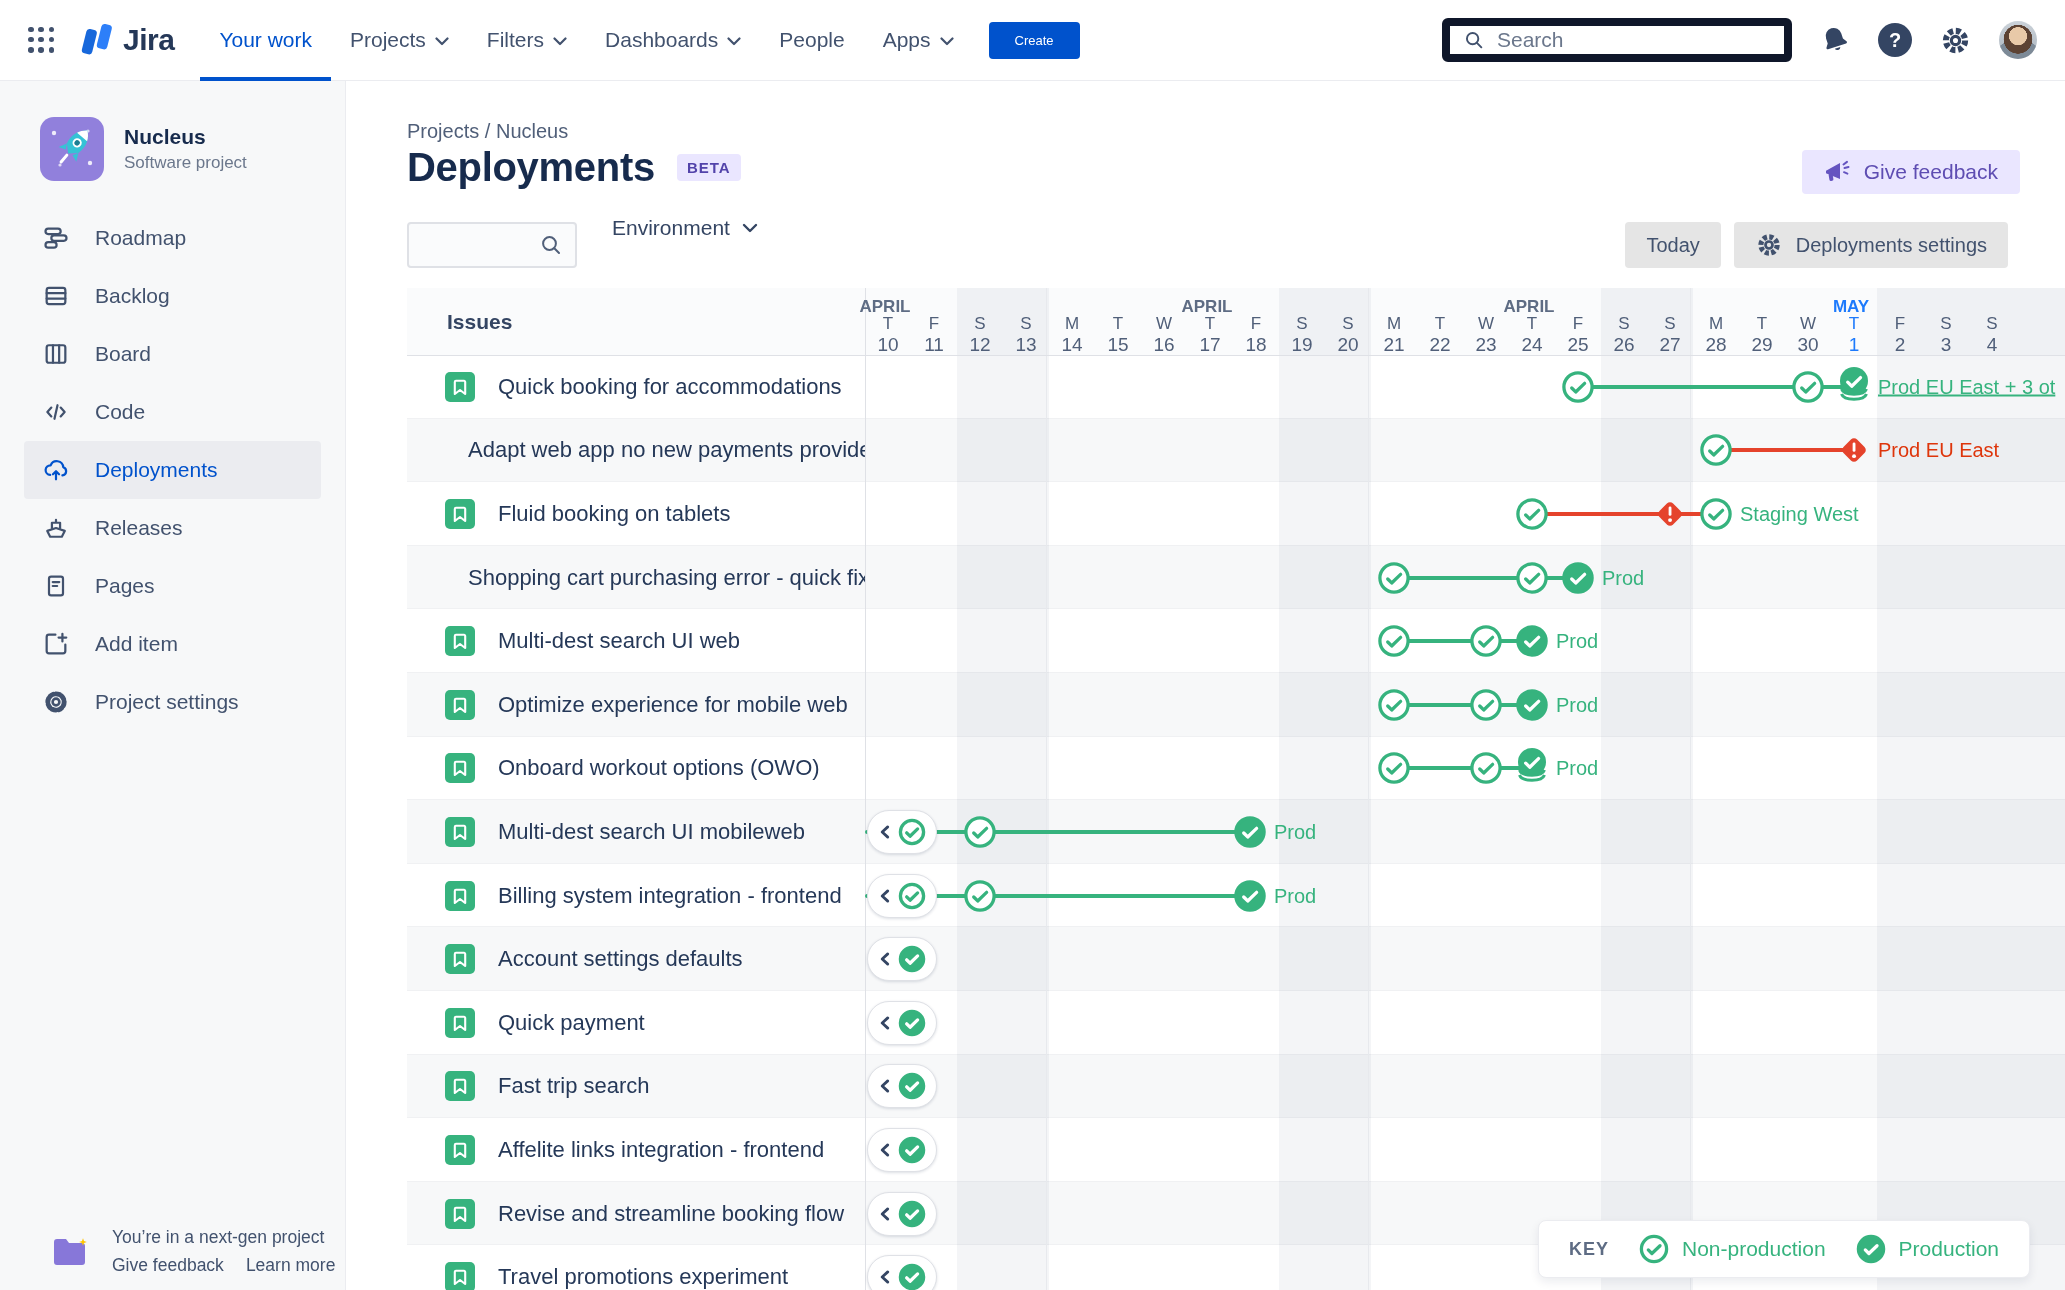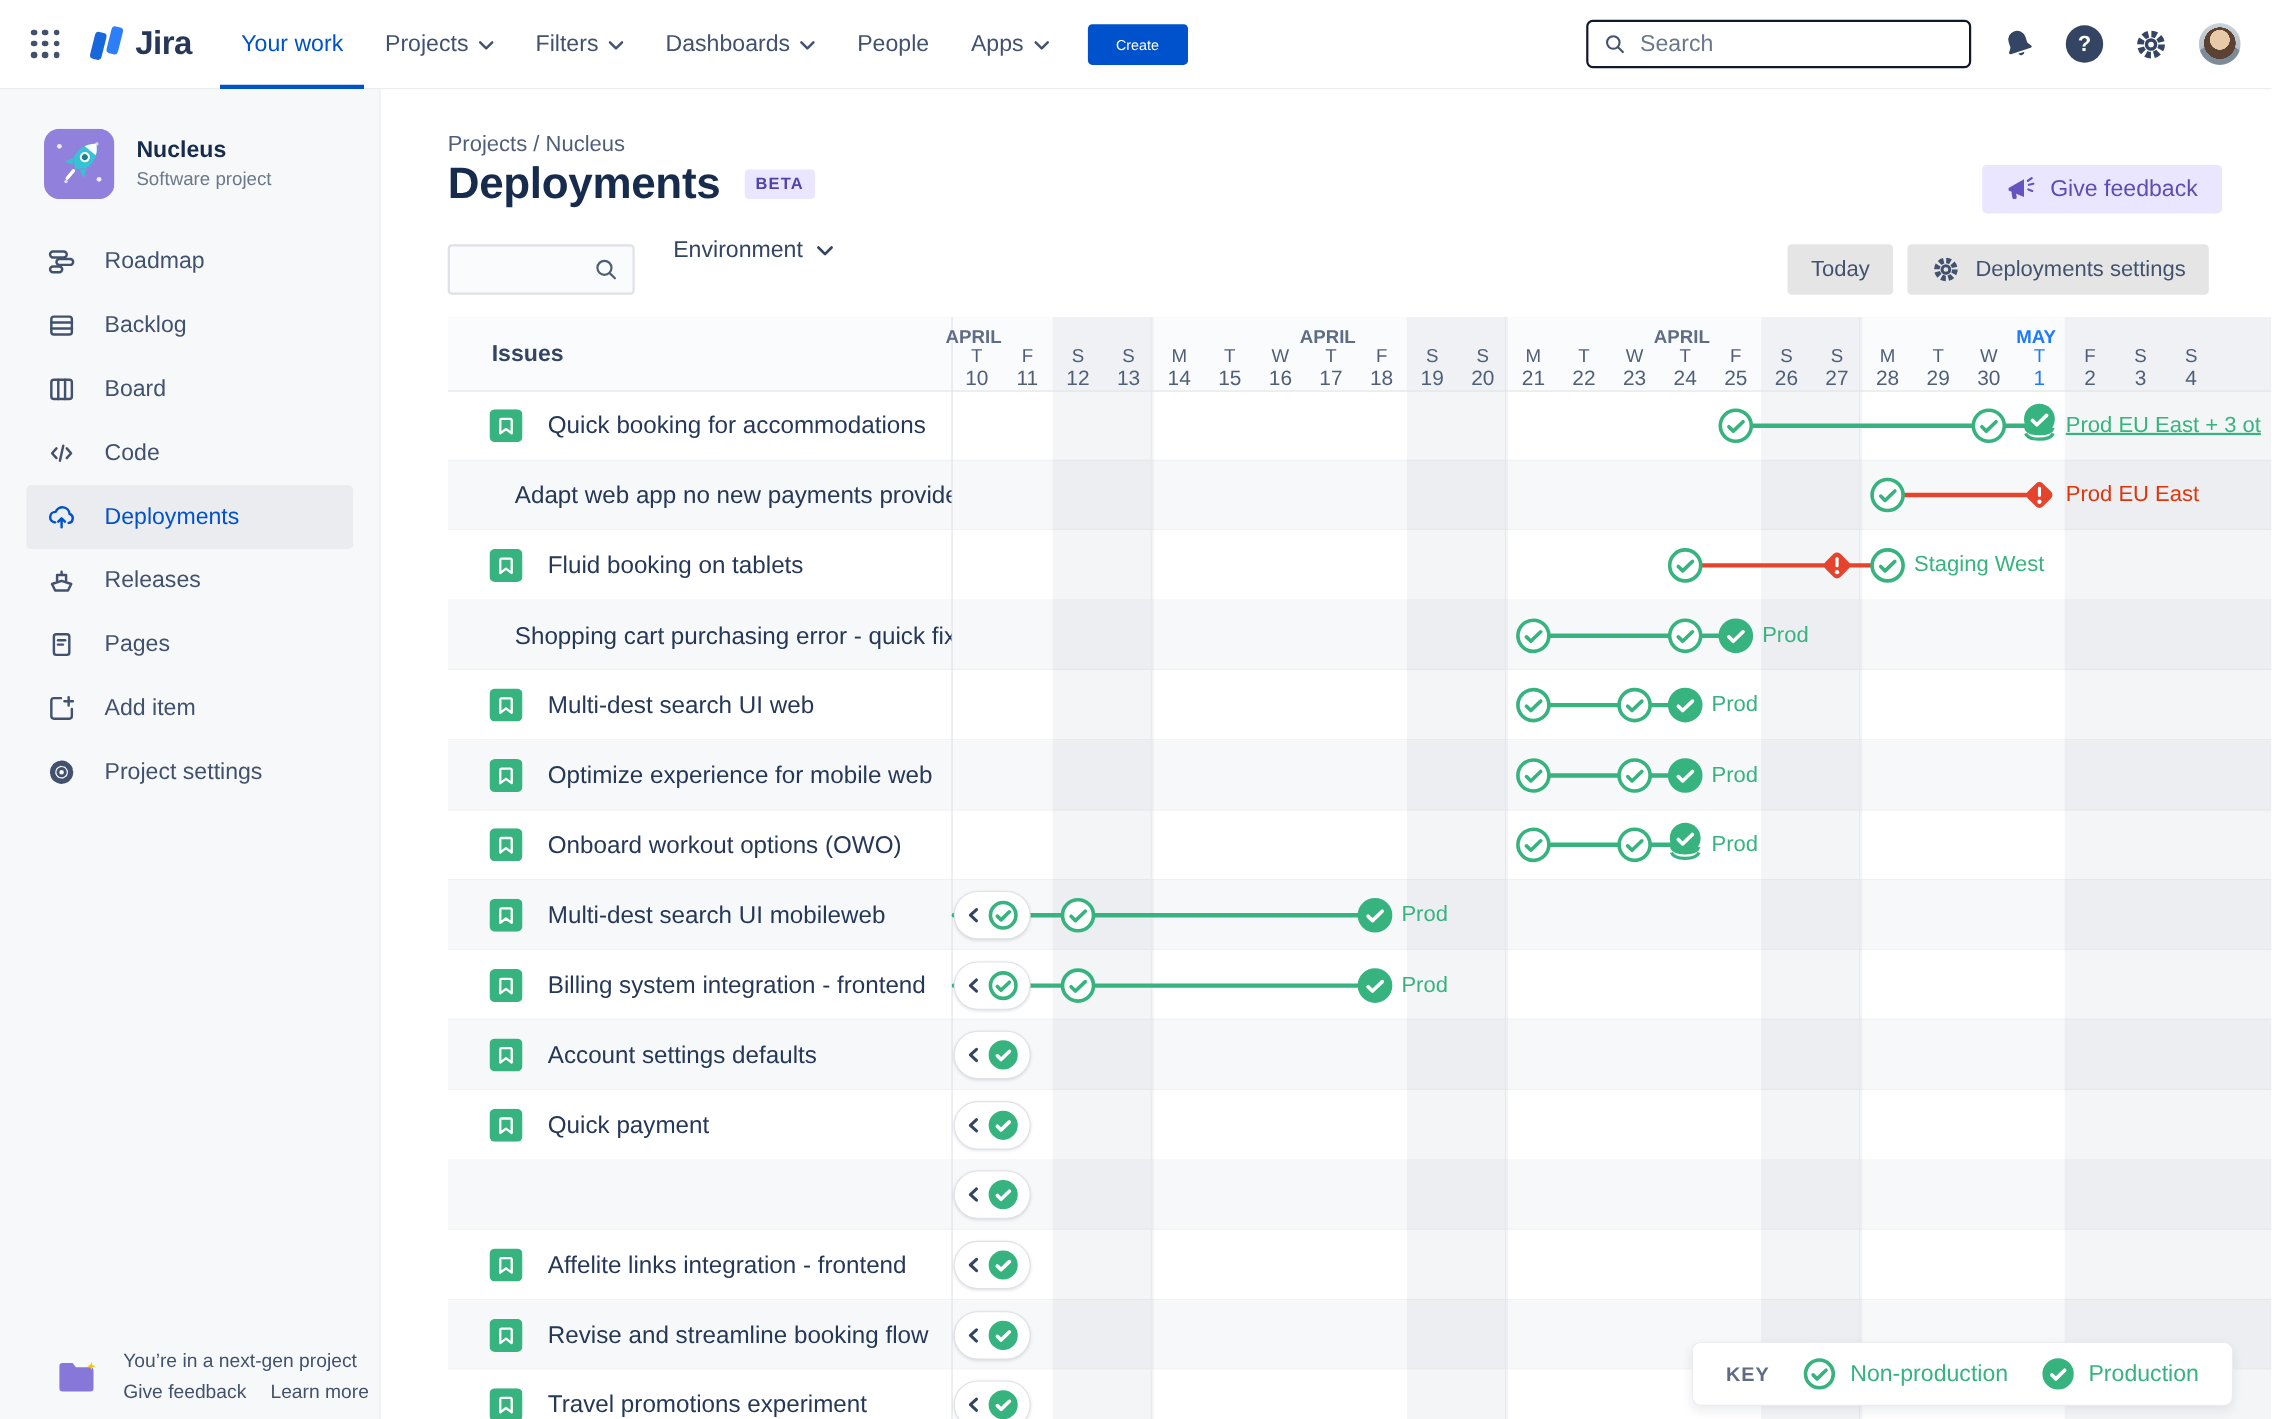--- a/index.html
+++ b/index.html
@@ -16,21 +16,21 @@
   .logo{display:flex;align-items:center;gap:6px;margin-right:26px;cursor:pointer;}
   .logo-text{font-size:30px;font-weight:600;color:#253858;letter-spacing:-.5px;}
   .nav-tabs{display:flex;height:81px;align-items:stretch;}
   .nav-tab{display:flex;align-items:center;gap:9px;padding:0 19px;font-size:21px;
     color:#42526E;font-weight:500;cursor:pointer;}
   .nav-tab.active{color:#0052CC;box-shadow:inset 0 -4px 0 #0052CC;}
   .nav-tab .chev{margin-top:3px;}
   .create-btn{margin-left:16px;background:#0052CC;color:#fff;border:none;border-radius:4px;
     font-family:inherit;font-size:13px;font-weight:500;padding:11px 26px;cursor:pointer;}
   .nav-right{margin-left:auto;display:flex;align-items:center;gap:27px;}
-  .nav-search{width:350px;height:44px;border:2px solid #0f172a;border-radius:6px;
+  .nav-search{width:350px;height:44px;border:8px solid #0f172a;border-radius:6px;
     display:flex;align-items:center;gap:12px;padding:0 13px;color:#6B778C;font-size:21px;background:#fff;}
   .round-ic{cursor:pointer;}
   .help-circle{width:34px;height:34px;border-radius:50%;background:#344563;color:#fff;
     font-size:20px;font-weight:700;display:flex;align-items:center;justify-content:center;}
   .avatar{width:38px;height:38px;border-radius:50%;cursor:pointer;
     background:
       radial-gradient(circle at 50% 40%, #E8C9A8 0 30%, rgba(0,0,0,0) 31%),
       radial-gradient(circle at 50% 48%, #5C4233 0 52%, rgba(0,0,0,0) 53%),
       radial-gradient(circle at 50% 120%, #7D8A97 0 55%, rgba(0,0,0,0) 56%),
       linear-gradient(#CBD2D9,#Aab4bd);}
@@ -805,20 +805,27 @@
               <path d="M10.5 3.5 4.5 9l6 5.5" fill="none" stroke="#344563" stroke-width="3" stroke-linecap="round" stroke-linejoin="round"></path>
             </svg>
             <svg width="28" height="28" viewBox="0 0 28 28">
               <circle cx="14" cy="14" r="11.6" fill="#36B37E" stroke="#36B37E" stroke-width="3.3"></circle>
               <path d="M8.68 14.84l3.36 3.36 7.5600000000000005 -7.28" fill="none" stroke="#fff" stroke-width="3.3" stroke-linecap="round" stroke-linejoin="round"></path>
             </svg>
           </div>
         </div>
       </div>
       <div class="rowc" style="top: 766.6px;">
+        <div class="icell">
+          <svg width="30" height="30" viewBox="0 0 30 30">
+            <rect width="30" height="30" rx="5" fill="#36B37E"></rect>
+            <path d="M11 8.8h8a1.2 1.2 0 0 1 1.2 1.2v12l-5.2-4-5.2 4V10a1.2 1.2 0 0 1 1.2-1.2Z" fill="none" stroke="#fff" stroke-width="2.1" stroke-linejoin="round"></path>
+          </svg>
+          <span class="ititle">Fast trip search</span>
+        </div>
         <div class="trow">
           <div class="pill">
             <svg width="13" height="18" viewBox="0 0 14 18">
               <path d="M10.5 3.5 4.5 9l6 5.5" fill="none" stroke="#344563" stroke-width="3" stroke-linecap="round" stroke-linejoin="round"></path>
             </svg>
             <svg width="28" height="28" viewBox="0 0 28 28">
               <circle cx="14" cy="14" r="11.6" fill="#36B37E" stroke="#36B37E" stroke-width="3.3"></circle>
               <path d="M8.68 14.84l3.36 3.36 7.5600000000000005 -7.28" fill="none" stroke="#fff" stroke-width="3.3" stroke-linecap="round" stroke-linejoin="round"></path>
             </svg>
           </div>

